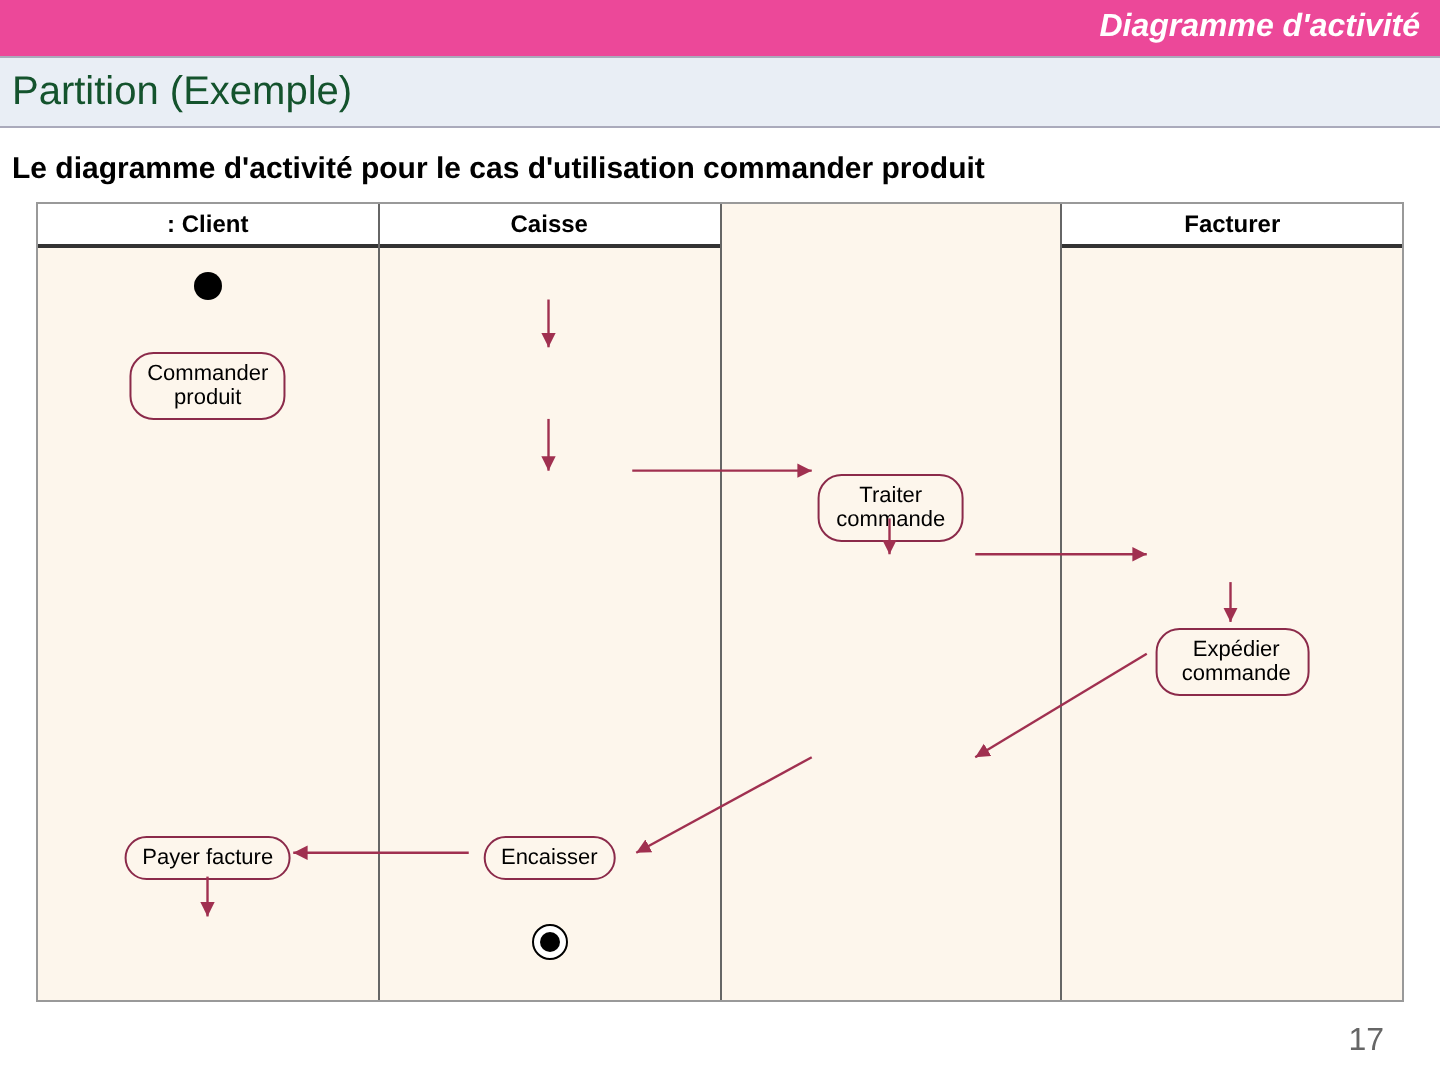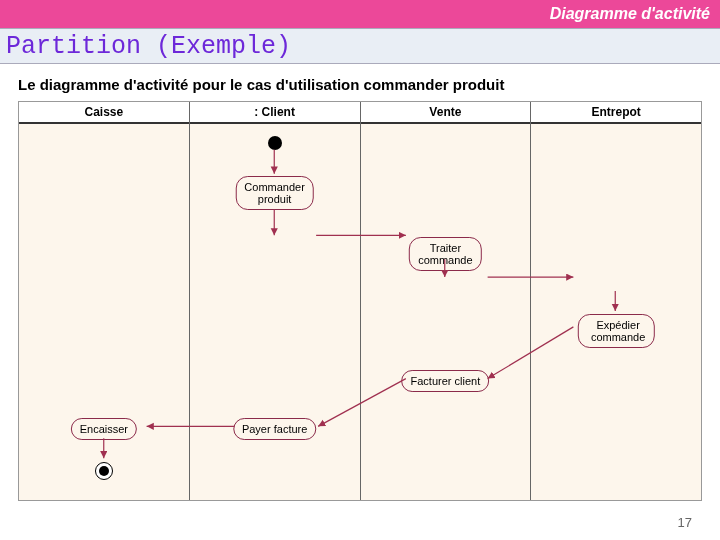--- a/index.html
+++ b/index.html
@@ -1,66 +1,64 @@
 <!DOCTYPE html>
 <html><head>
 <meta charset="utf-8">
 <style>
   * { box-sizing: border-box; margin: 0; padding: 0; }
   body { width: 720px; height: 540px; background: #fff; font-family: Arial, sans-serif; position: relative; overflow: hidden; }
   .top-band { width: 100%; height: 28px; background: #ec4899; position: relative; font-style: italic; }
   .top-band-label { position: absolute; right: 10px; top: 5px; color: #fff; font-weight: bold; font-size: 16px; }
   .title-band { width: 100%; height: 36px; background: #e9eef5; border-top: 1px solid #aab; border-bottom: 1px solid #aab; display: flex; align-items: center; padding-left: 6px; }
-  .title-text { font-family: Liberation Mono, monospace; font-size: 25px; color: #6d28d9; }
-  .subtitle { font-size: 15px; font-weight: bold; padding: 12px 0 8px 18px; }
+  .title-text { font-family: Liberation Sans, sans-serif; font-size: 20px; color: #14532d; }
+  .subtitle { font-size: 15px; font-weight: bold; padding: 12px 0 8px 6px; }
   .diagram-wrap { margin: 0 18px; border: 1px solid #999; background: #fdf6ec; position: relative; height: 400px; }
   .swimlanes { display: flex; height: 100%; }
   .lane { flex: 1; position: relative; border-right: 1px solid #666; }
   .lane:last-child { border-right: none; }
   .lane-head { height: 22px; background: #fff; border-bottom: 2px solid #333; display: flex; align-items: center; justify-content: center; font-size: 12px; font-weight: bold; }
   .node { position: absolute; left: 50%; transform: translateX(-50%); border: 1px solid #8b2a4a; border-radius: 12px; background: #fdf6ec; font-size: 11px; padding: 4px 8px; text-align: center; white-space: nowrap; }
   .start-node { position: absolute; left: 50%; transform: translateX(-50%); width: 14px; height: 14px; background: #000; border-radius: 50%; }
   .end-node { position: absolute; left: 50%; transform: translateX(-50%); width: 18px; height: 18px; background: #fff; border: 1px solid #000; border-radius: 50%; display:flex; align-items:center; justify-content:center; }
   .end-node::after { content:''; width:10px; height:10px; background:#000; border-radius:50%; display:block; }
   svg.arrows { position: absolute; top: 0; left: 0; width: 100%; height: 100%; pointer-events: none; }
-  .page-num { position: absolute; right: 28px; bottom: 10px; font-size: 13px; color: #666; }
+  .page-num { position: absolute; right: 28px; bottom: 10px; font-size: 16px; color: #666; }
 </style>
 </head>
 <body>
 
 <div class="top-band">
   <div class="top-band-label">Diagramme d'activité</div>
 </div>
 <div class="title-band">
   <span class="title-text">Partition (Exemple)</span>
 </div>
 <div class="subtitle">Le diagramme d'activité pour le cas d'utilisation commander produit</div>
 
 <div class="diagram-wrap">
   <div class="swimlanes">
     <div class="lane">
-      <div class="lane-head">Caisse</div>
-      <div class="node" style="top:316px;">Encaisser</div>
-      <div class="end-node" style="top:360px;"></div>
-    </div>
-    <div class="lane">
       <div class="lane-head">: Client</div>
       <div class="start-node" style="top:34px;"></div>
       <div class="node" style="top:74px; white-space:pre-line;">Commander
 produit</div>
       <div class="node" style="top:316px;">Payer facture</div>
     </div>
     <div class="lane">
-      <div class="lane-head">Vente</div>
+      <div class="lane-head">Caisse</div>
+      <div class="node" style="top:316px;">Encaisser</div>
+      <div class="end-node" style="top:360px;"></div>
+    </div>
+    <div class="lane">
       <div class="node" style="top:135px; white-space:pre-line;">Traiter
 commande</div>
-      <div class="node" style="top:268px;">Facturer client</div>
     </div>
     <div class="lane">
-      <div class="lane-head">Entrepot</div>
+      <div class="lane-head">Facturer</div>
       <div class="node" style="top:212px; white-space:pre-line;padding-left:12px;">Expédier
 commande</div>
     </div>
   </div>
 
   <svg class="arrows" viewBox="0 0 684 400" preserveAspectRatio="none">
     <defs>
       <marker id="ah" markerWidth="8" markerHeight="8" refX="6" refY="3" orient="auto">
         <path d="M0,0 L6,3 L0,6 Z" fill="#a03050"></path>
       </marker>

